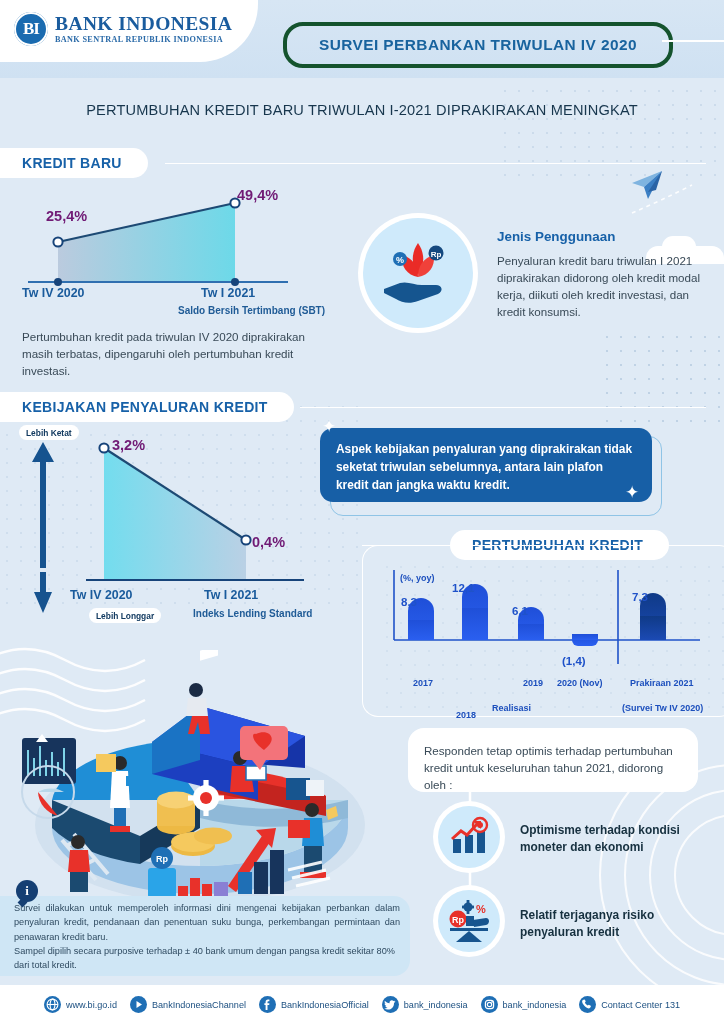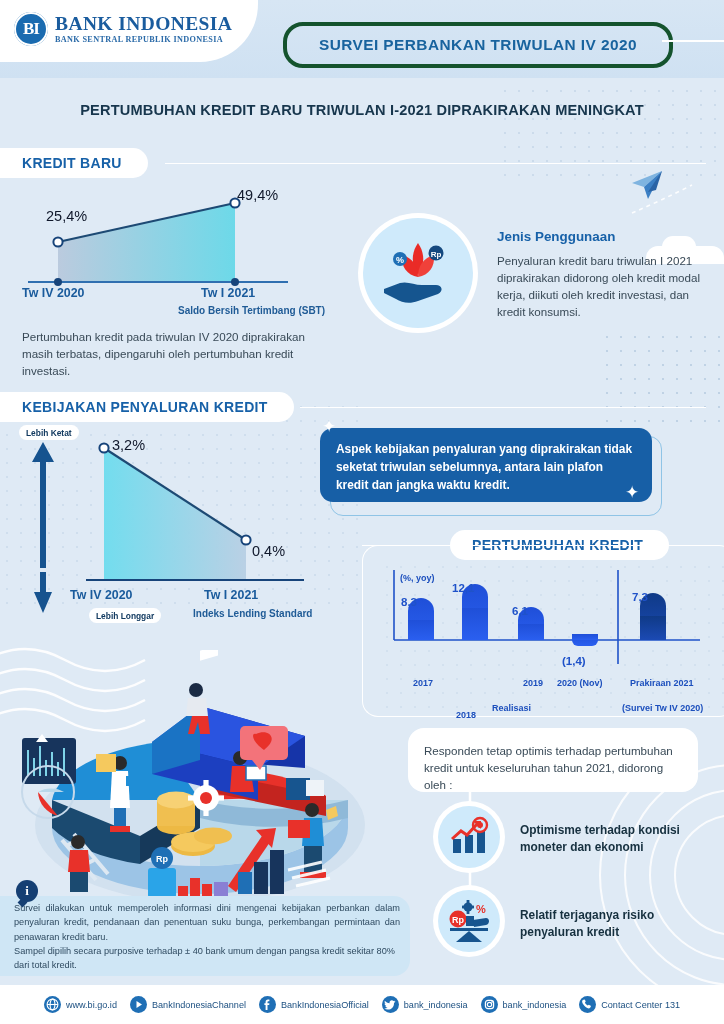--- a/index.html
+++ b/index.html
@@ -42,33 +42,33 @@
     display:flex;align-items:center;justify-content:center;
   }
   .title-pill span{
     color:#18639e;font-weight:700;font-size:15.4px;letter-spacing:.45px;
   }
   .title-tail{position:absolute;left:662px;top:40px;width:62px;height:2px;background:#fff;}
 
   
   .headline{
     position:absolute;left:0;top:102px;width:724px;text-align:center;
-    font-weight:700;font-size:14.6px;color:#17364d;letter-spacing:.15px;
+    font-weight:400;font-size:14.6px;color:#17364d;letter-spacing:.15px;
   }
 
   
   .sec{position:absolute;height:30px;}
   .sec .pill{
     position:absolute;left:0;top:0;height:30px;background:#fff;
     border-top-right-radius:16px;border-bottom-right-radius:16px;
     display:flex;align-items:center;padding:0 26px 0 22px;
   }
   .sec .pill span{color:#1761a8;font-weight:700;font-size:14px;letter-spacing:.3px;}
   .sec .line{position:absolute;top:15px;height:1.4px;background:#ffffff;}
-  .val{position:absolute;font-weight:400;font-size:14.5px;color:#0f172a;}
+  .val{position:absolute;font-weight:700;font-size:14.5px;color:#701a75;}
   .axis-lbl{position:absolute;font-weight:700;font-size:12.4px;color:#1a5b9c;}
   .note-small{position:absolute;font-weight:700;font-size:10px;color:#1f5b96;}
   .body-txt{position:absolute;font-size:11.6px;line-height:1.48;color:#394a57;}
 
   
   .circ-icon{
     position:absolute;border-radius:50%;background:#cfeafb;
     box-shadow:0 0 0 5px #ffffff;
     display:flex;align-items:center;justify-content:center;
   }
@@ -252,21 +252,21 @@
         <stop offset="100%" stop-color="#b8cfe4"></stop>
       </linearGradient>
     </defs>
     <path d="M26 8 L168 100 L168 140 L26 140 Z" fill="url(#g2)" opacity=".95"></path>
     <line x1="8" y1="140" x2="226" y2="140" stroke="#17447a" stroke-width="2"></line>
     <line x1="26" y1="8" x2="168" y2="100" stroke="#1d4a74" stroke-width="2.2"></line>
     <circle cx="26" cy="8" r="4.6" fill="#ffffff" stroke="#17447a" stroke-width="2"></circle>
     <circle cx="168" cy="100" r="4.6" fill="#ffffff" stroke="#17447a" stroke-width="2"></circle>
   </svg>
   <div class="val" style="left:112px;top:437px;">3,2%</div>
-  <div class="val" style="left:252px;top:534px;margin-top:9px;">0,4%</div>
+  <div class="val" style="left:252px;top:534px;">0,4%</div>
   <div class="axis-lbl" style="left:70px;top:588px;">Tw IV 2020</div>
   <div class="axis-lbl" style="left:204px;top:588px;">Tw I 2021</div>
   <div class="note-small" style="left:193px;top:608px;">Indeks Lending Standard</div>
 
   <div class="callout-ghost" style="left:330px;top:436px;width:330px;height:78px;"></div>
   <div class="callout" style="left:320px;top:428px;width:332px;height:74px;">Aspek kebijakan penyaluran yang diprakirakan tidak seketat triwulan sebelumnya, antara lain plafon kredit dan jangka waktu kredit.</div>
   <div class="spark" style="left:322px;top:418px;">✦</div>
   <div class="spark" style="left:625px;top:484px;">✦</div>
 
   <div class="sec" style="left:362px;top:530px;width:362px;">

